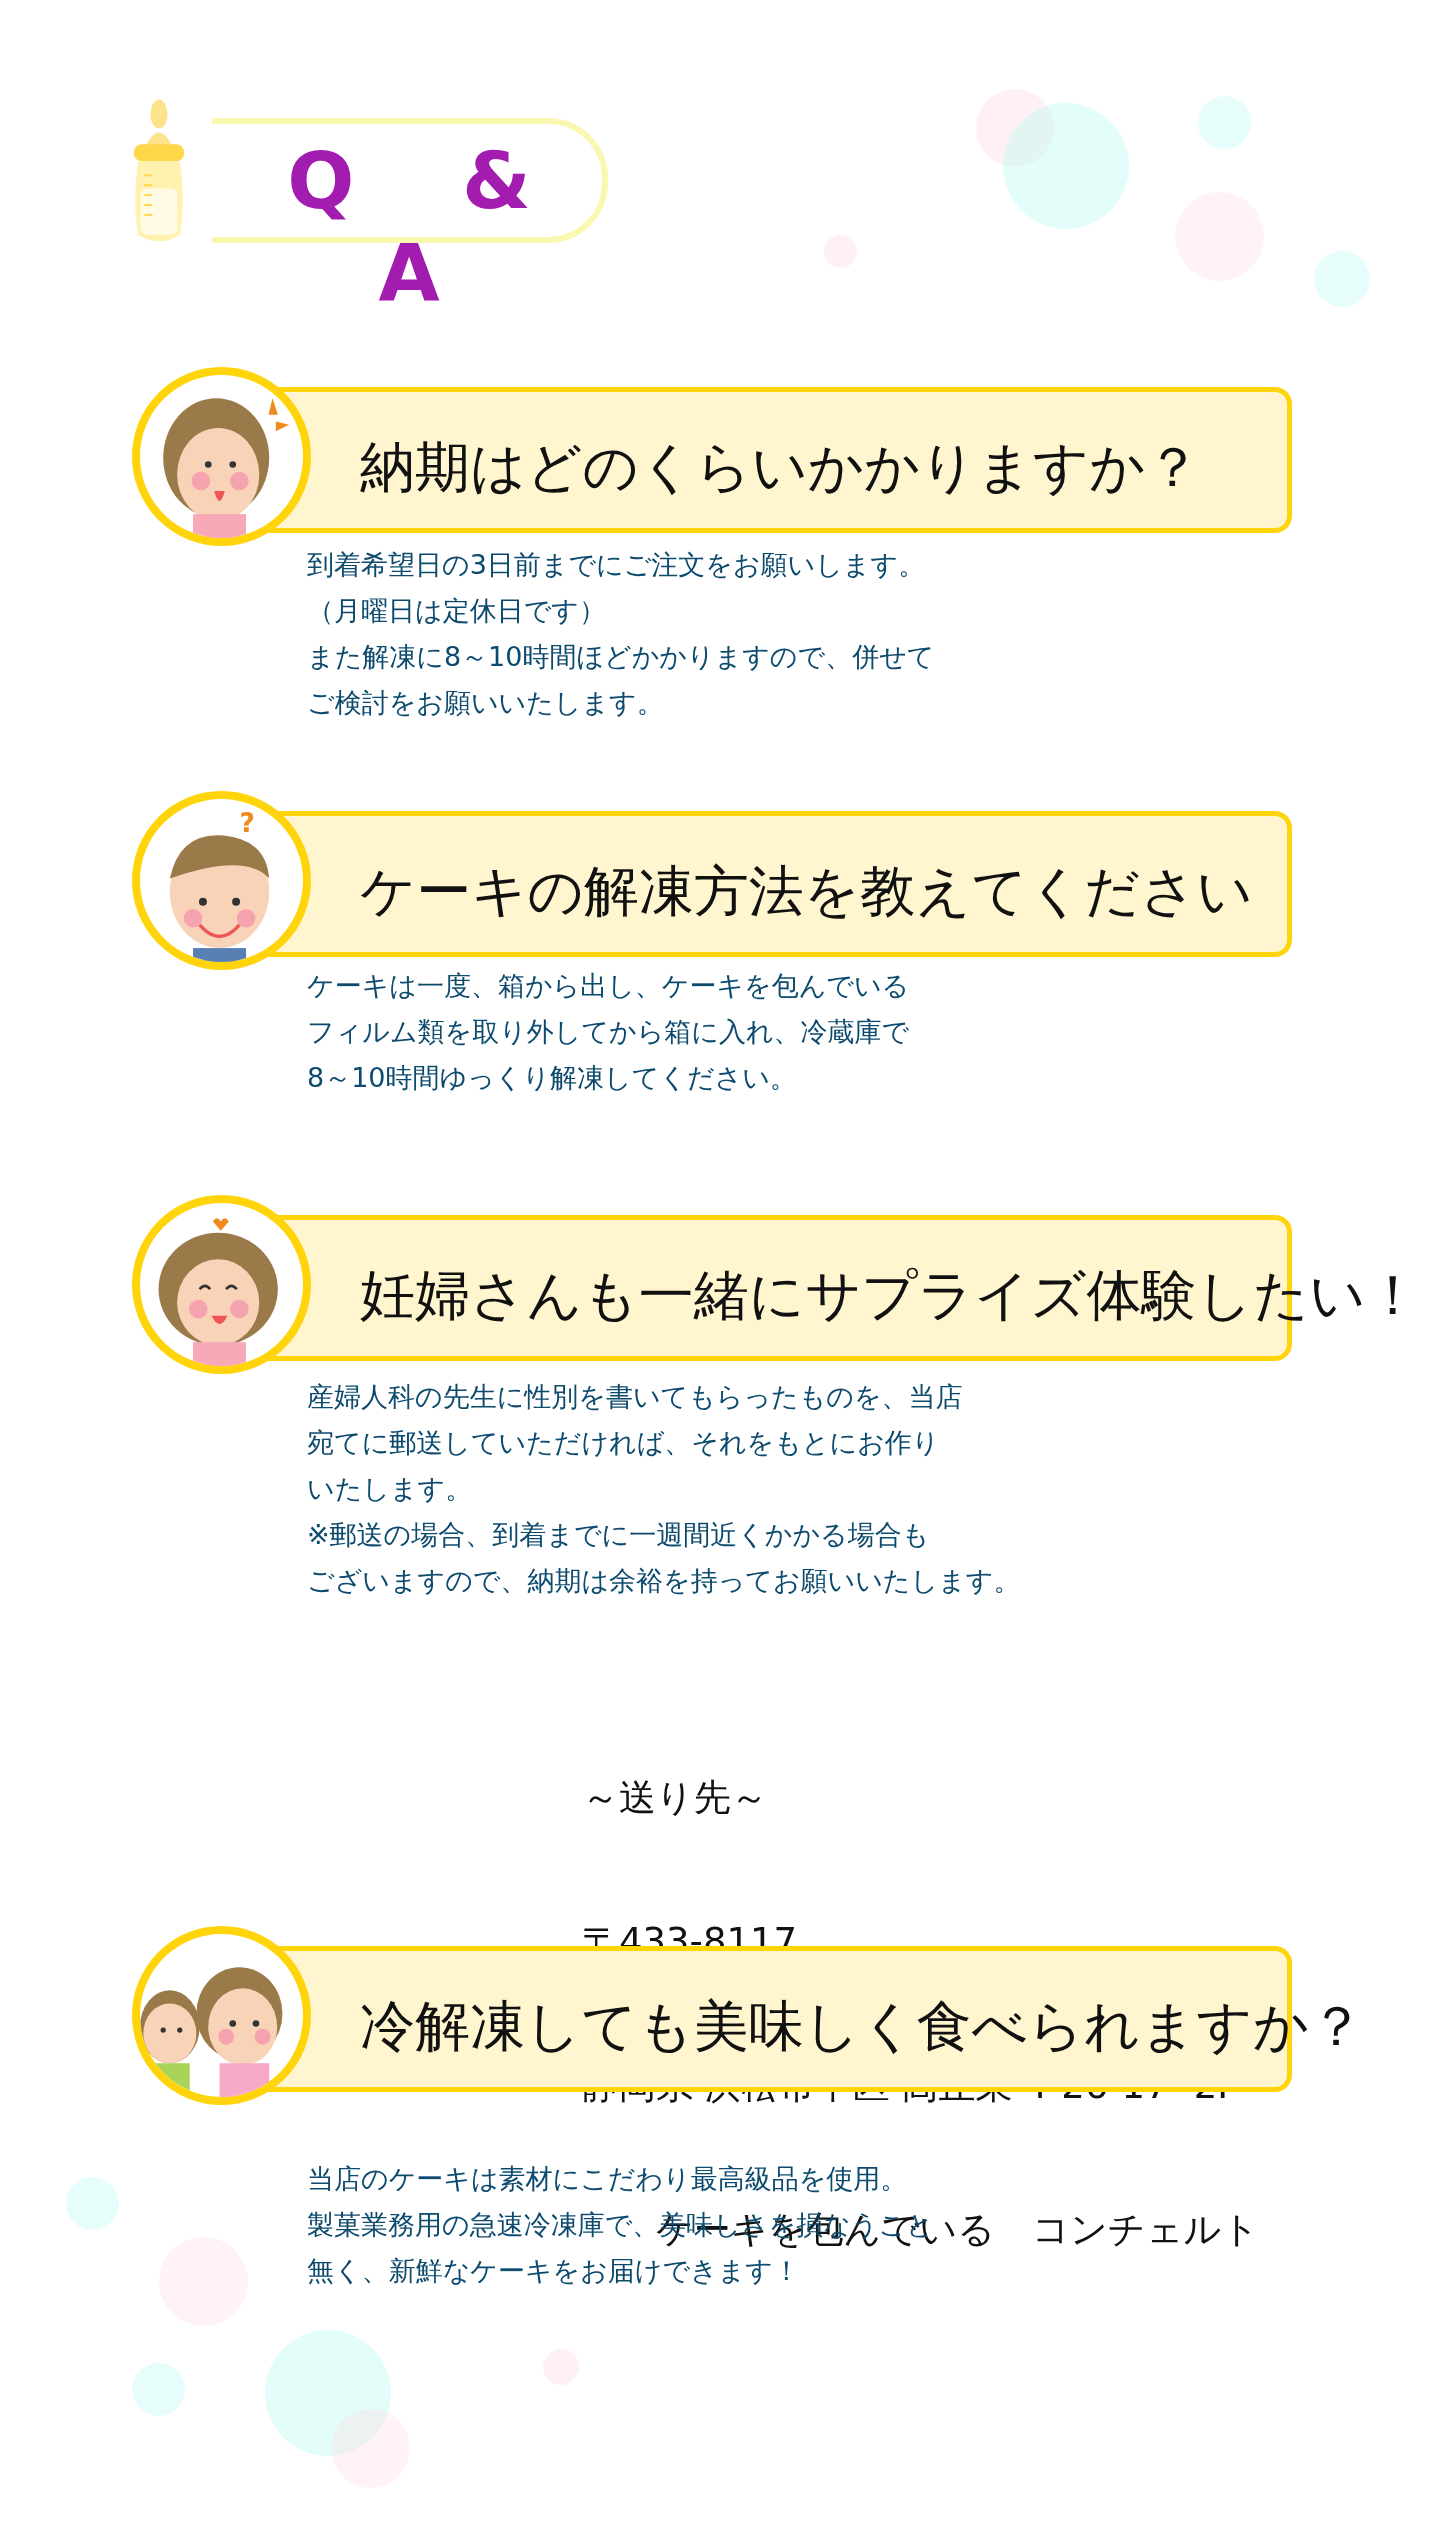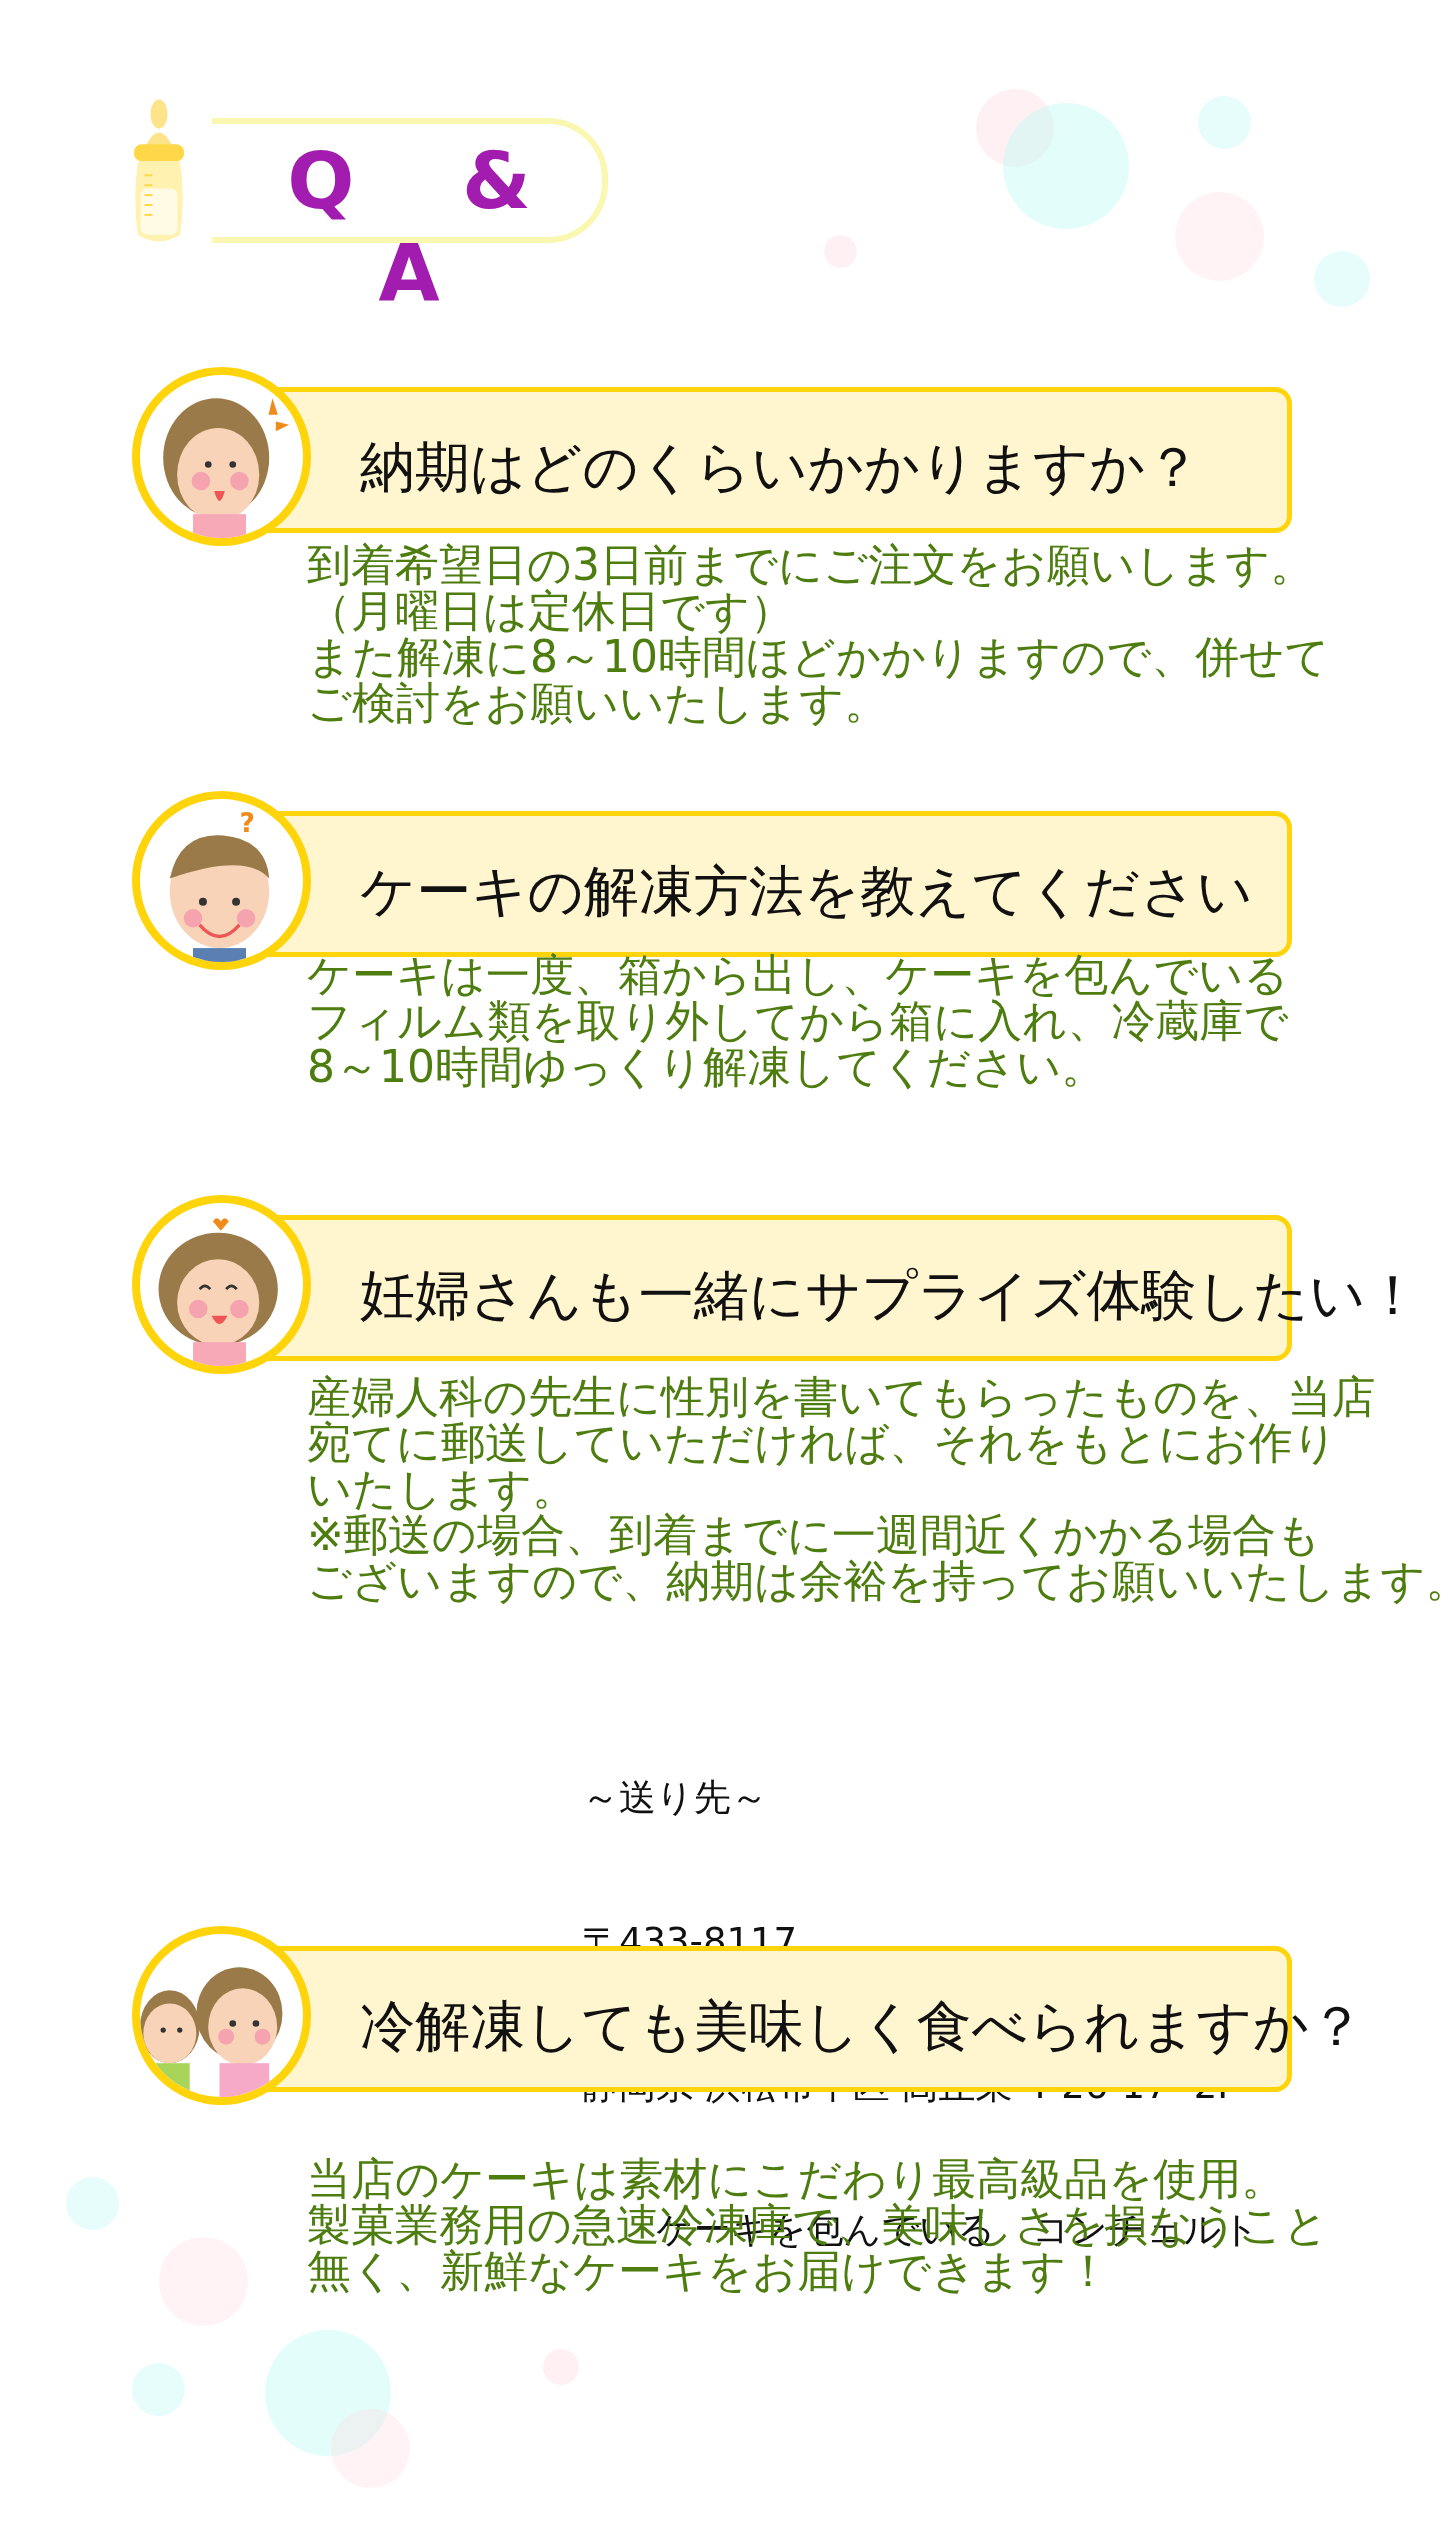--- a/index.html
+++ b/index.html
@@ -27,21 +27,21 @@
   }
   .q-text {
     position: absolute; left: 228px; top: 33px; height: 136px; display: flex; align-items: center;
     font-size: 55px; color: #111; white-space: nowrap;
   }
   .avatar {
     position: absolute; left: 0; top: 0; width: 179px; height: 179px; border-radius: 50%;
     background: #fff; border: 8px solid #ffd40a; overflow: hidden; box-sizing: border-box;
   }
   .answer {
-    position: absolute; left: 175px; font-size: 44px; line-height: 46px; color: #4d7c0f; white-space: pre;
+    position: absolute; left: 175px; font-size: 27px; line-height: 46px; color: #0c4a6e; white-space: pre;
   }
   .address {
     position: absolute; left: 582px; top: 1678px; font-size: 37px; line-height: 48px; white-space: pre; color: #111;
   }
 </style>
 </head>
 <body>
 
 <div class="bubble" style="left:976px;top:89px;width:78px;height:78px;background:rgba(255,215,220,0.35);"></div>
 <div class="bubble" style="left:1003px;top:103px;width:126px;height:126px;background:rgba(190,250,245,0.45);"></div>
@@ -107,21 +107,21 @@
         <circle cx="95" cy="155" r="6" fill="#333"></circle>
         <circle cx="145" cy="155" r="6" fill="#333"></circle>
         <circle cx="80" cy="180" r="14" fill="#f6a3b0"></circle>
         <circle cx="160" cy="180" r="14" fill="#f6a3b0"></circle>
         <path d="M90 190 Q120 225 150 190" stroke="#e55" stroke-width="5" fill="none"></path>
         <rect x="80" y="225" width="80" height="30" fill="#5a7fb3"></rect>
         <text x="150" y="50" font-size="40" fill="#f08a1a" font-weight="bold">?</text>
       </svg>
   </div>
   <div class="q-text">ケーキの解凍方法を教えてください</div>
-  <div class="answer" style="top:161px;">ケーキは一度、箱から出し、ケーキを包んでいる
+  <div class="answer" style="top:172px;">ケーキは一度、箱から出し、ケーキを包んでいる
 フィルム類を取り外してから箱に入れ、冷蔵庫で
 8～10時間ゆっくり解凍してください。</div>
 </div>
 
 <div class="qa" style="top:1195px;">
   <div class="q-bar"></div>
   <div class="avatar">
     <svg width="163" height="163" viewBox="0 0 246 246">
         <ellipse cx="118" cy="130" rx="90" ry="85" fill="#9a7a48"></ellipse>
         <ellipse cx="118" cy="150" rx="62" ry="65" fill="#f8d3b8"></ellipse>

